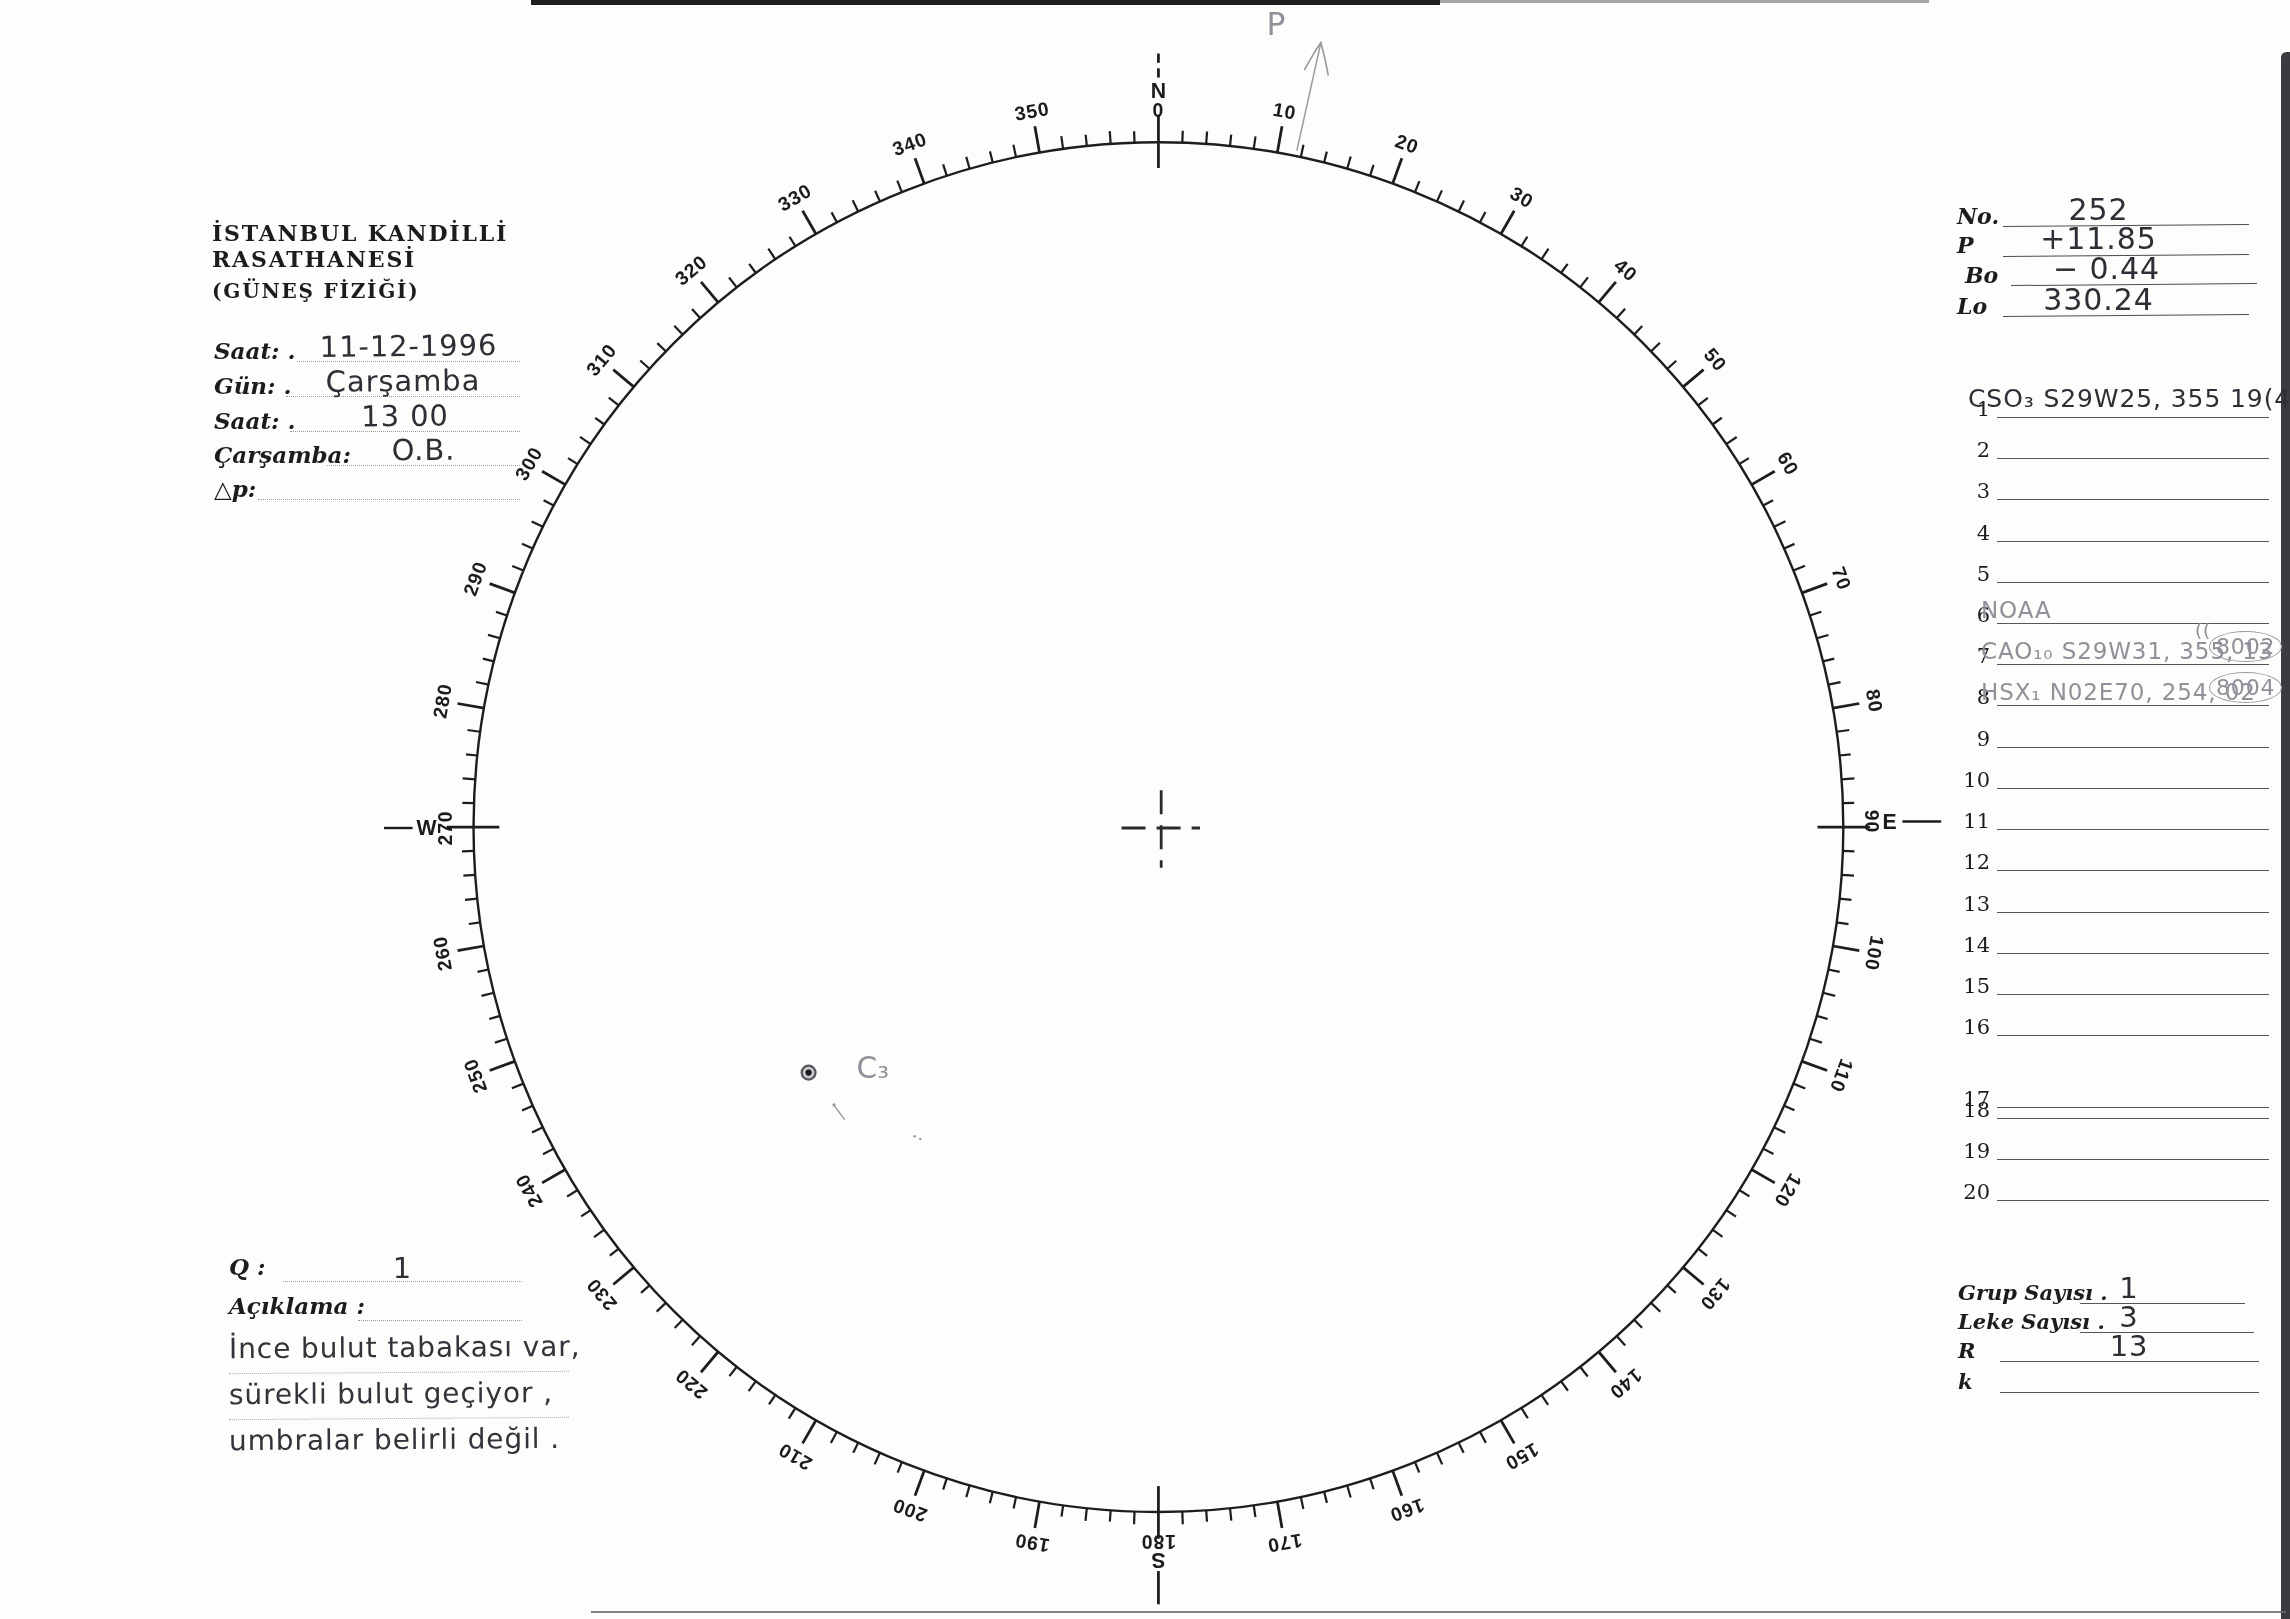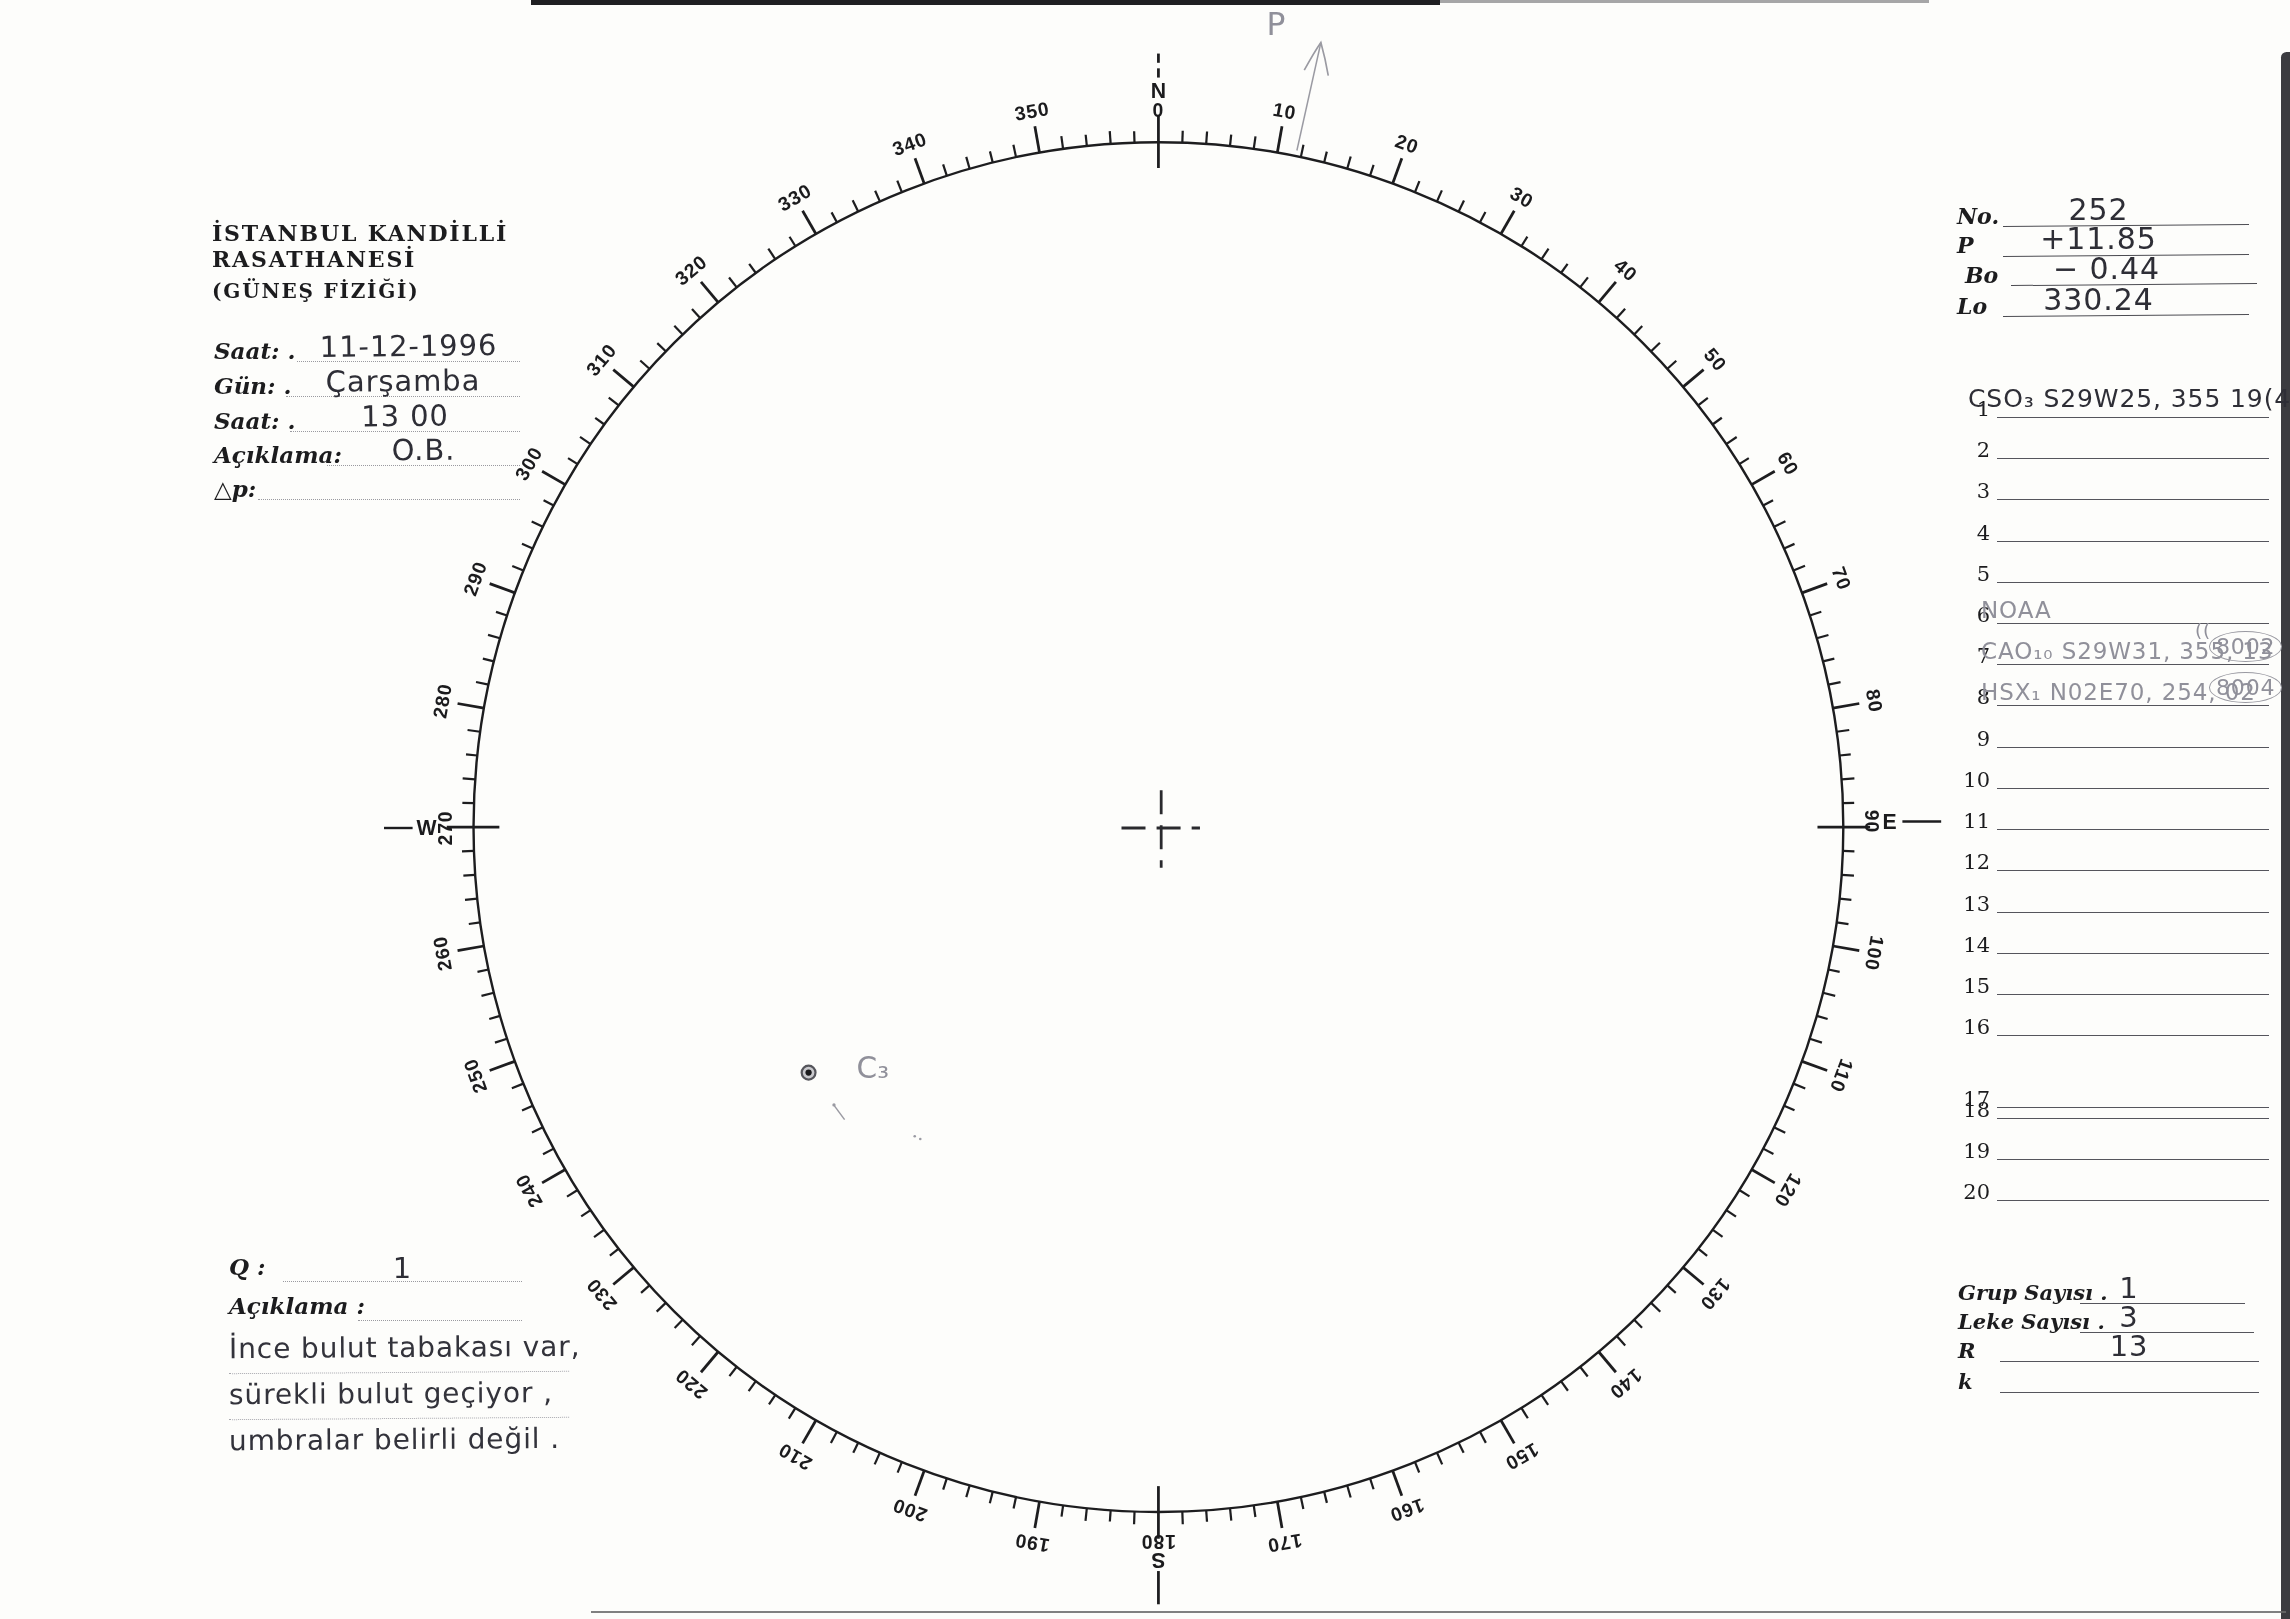--- a/index.html
+++ b/index.html
@@ -82,21 +82,21 @@
         <span class="flabel">Gün: .</span>
         <span class="fline" style="left: 72px;"></span>
         <span class="fval hand" style="left: 72px;">Çarşamba</span>
       </div>
       <div class="frow" style="top: 70px;">
         <span class="flabel">Saat: .</span>
         <span class="fline" style="left: 76px;"></span>
         <span class="fval hand" style="left: 76px;">13 00</span>
       </div>
       <div class="frow" style="top: 104px;">
-        <span class="flabel">Açıklama:</span>
+        <span class="flabel">Çarşamba:</span>
         <span class="fline" style="left: 113px;"></span>
         <span class="fval hand" style="left: 113px;">O.B.</span>
       </div>
       <div class="frow" style="top: 138px;">
         <span class="flabel">△p:</span>
         <span class="fline" style="left: 44px;"></span>
         <span class="fval hand" style="left: 44px;"></span>
       </div>
     </div>
 

